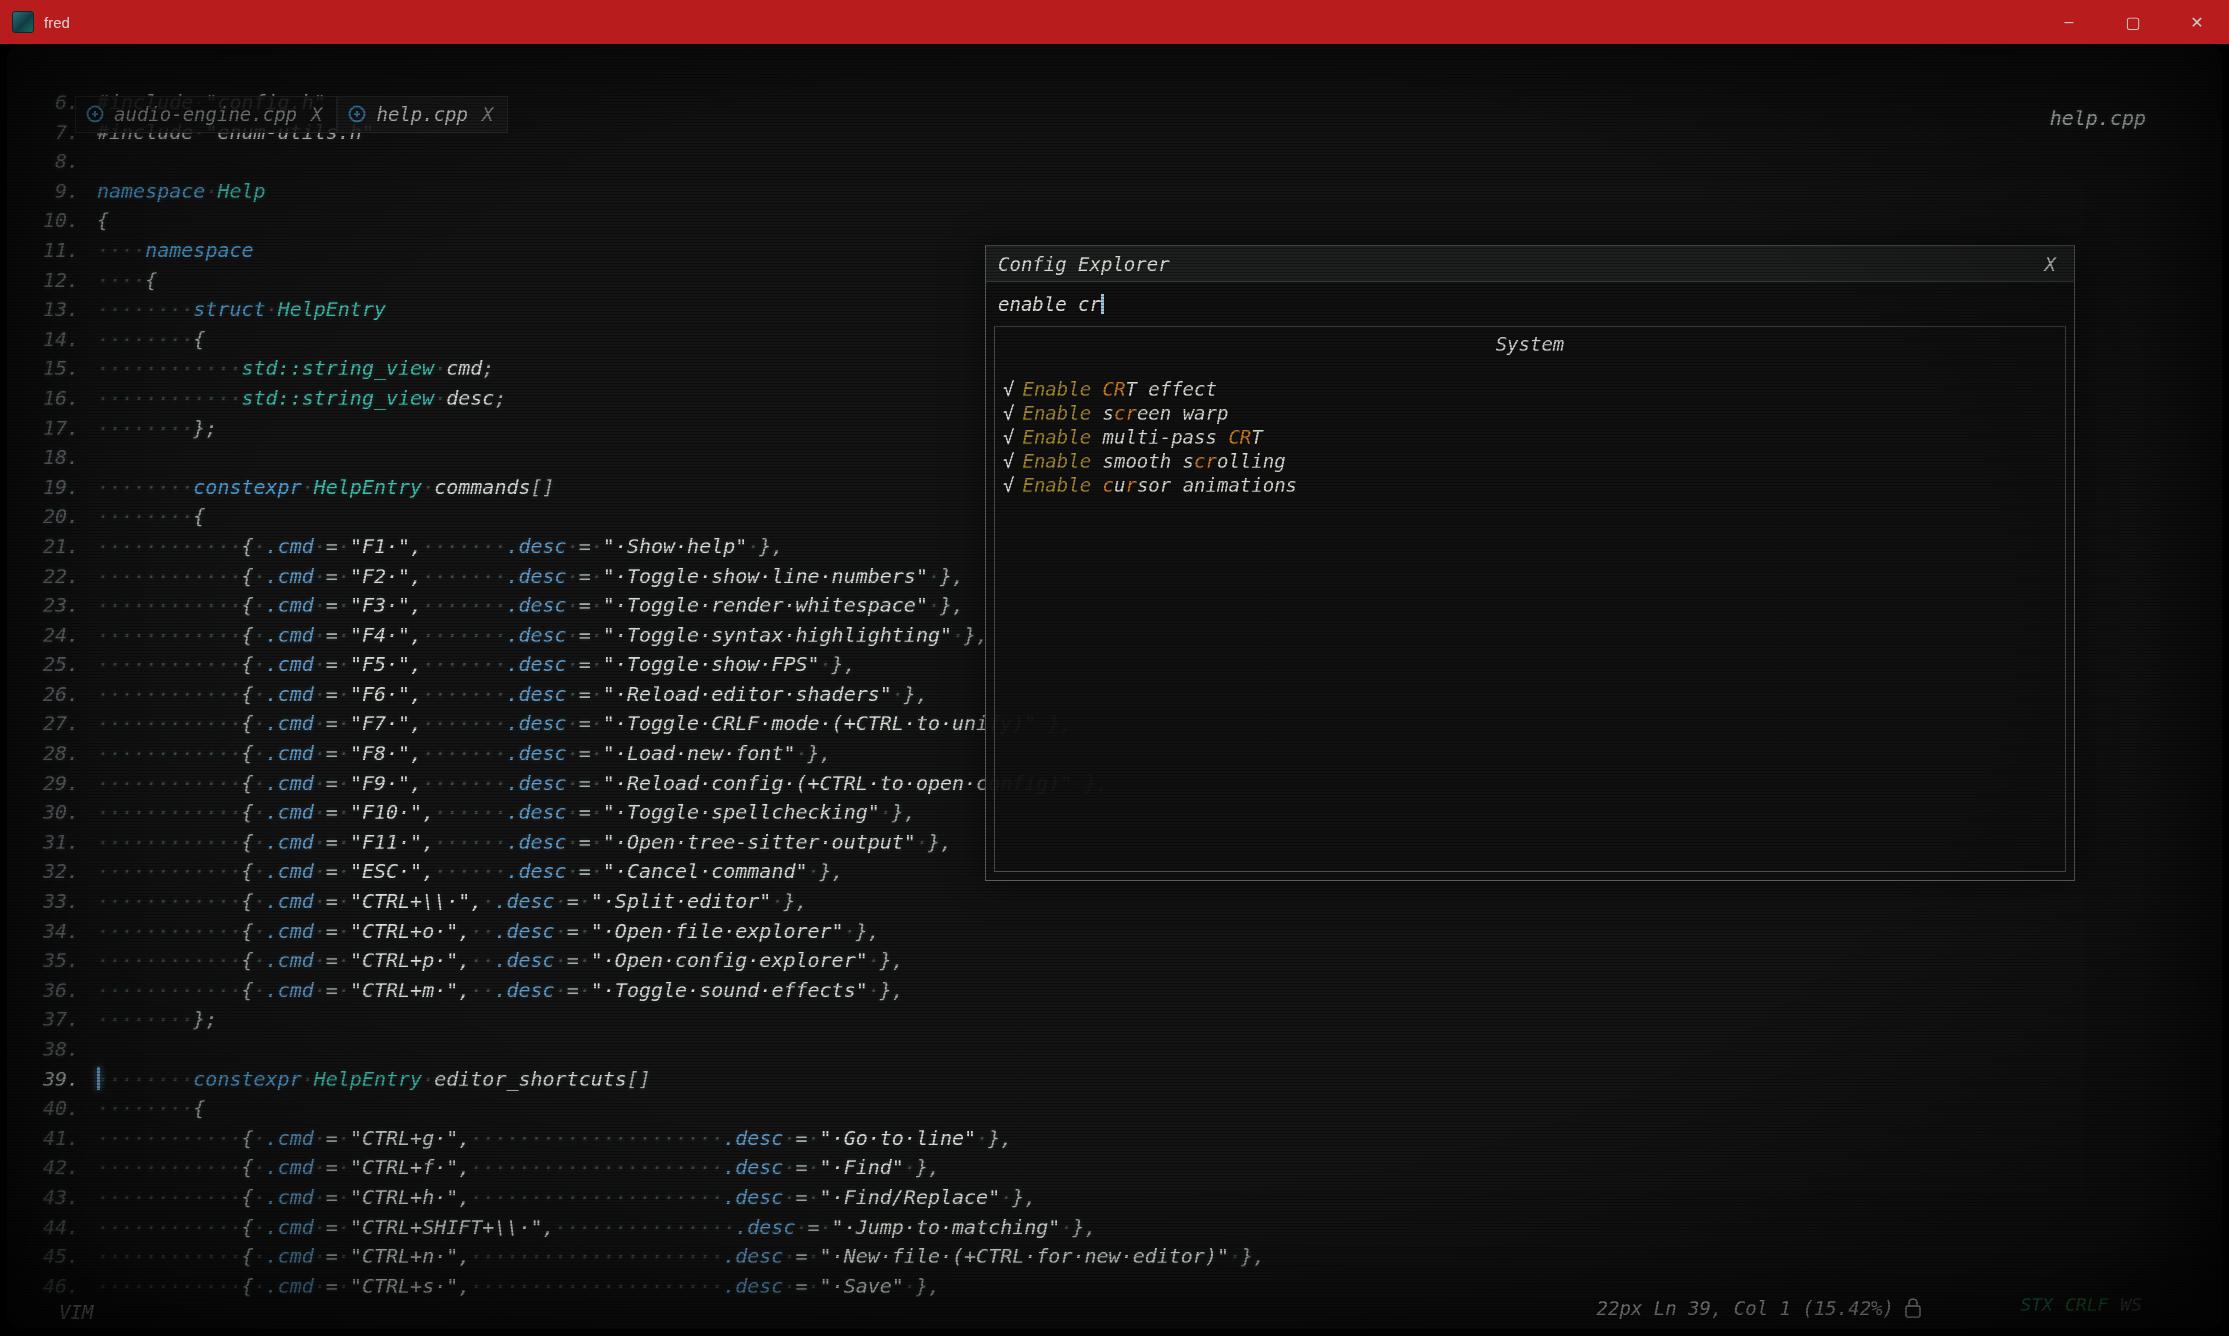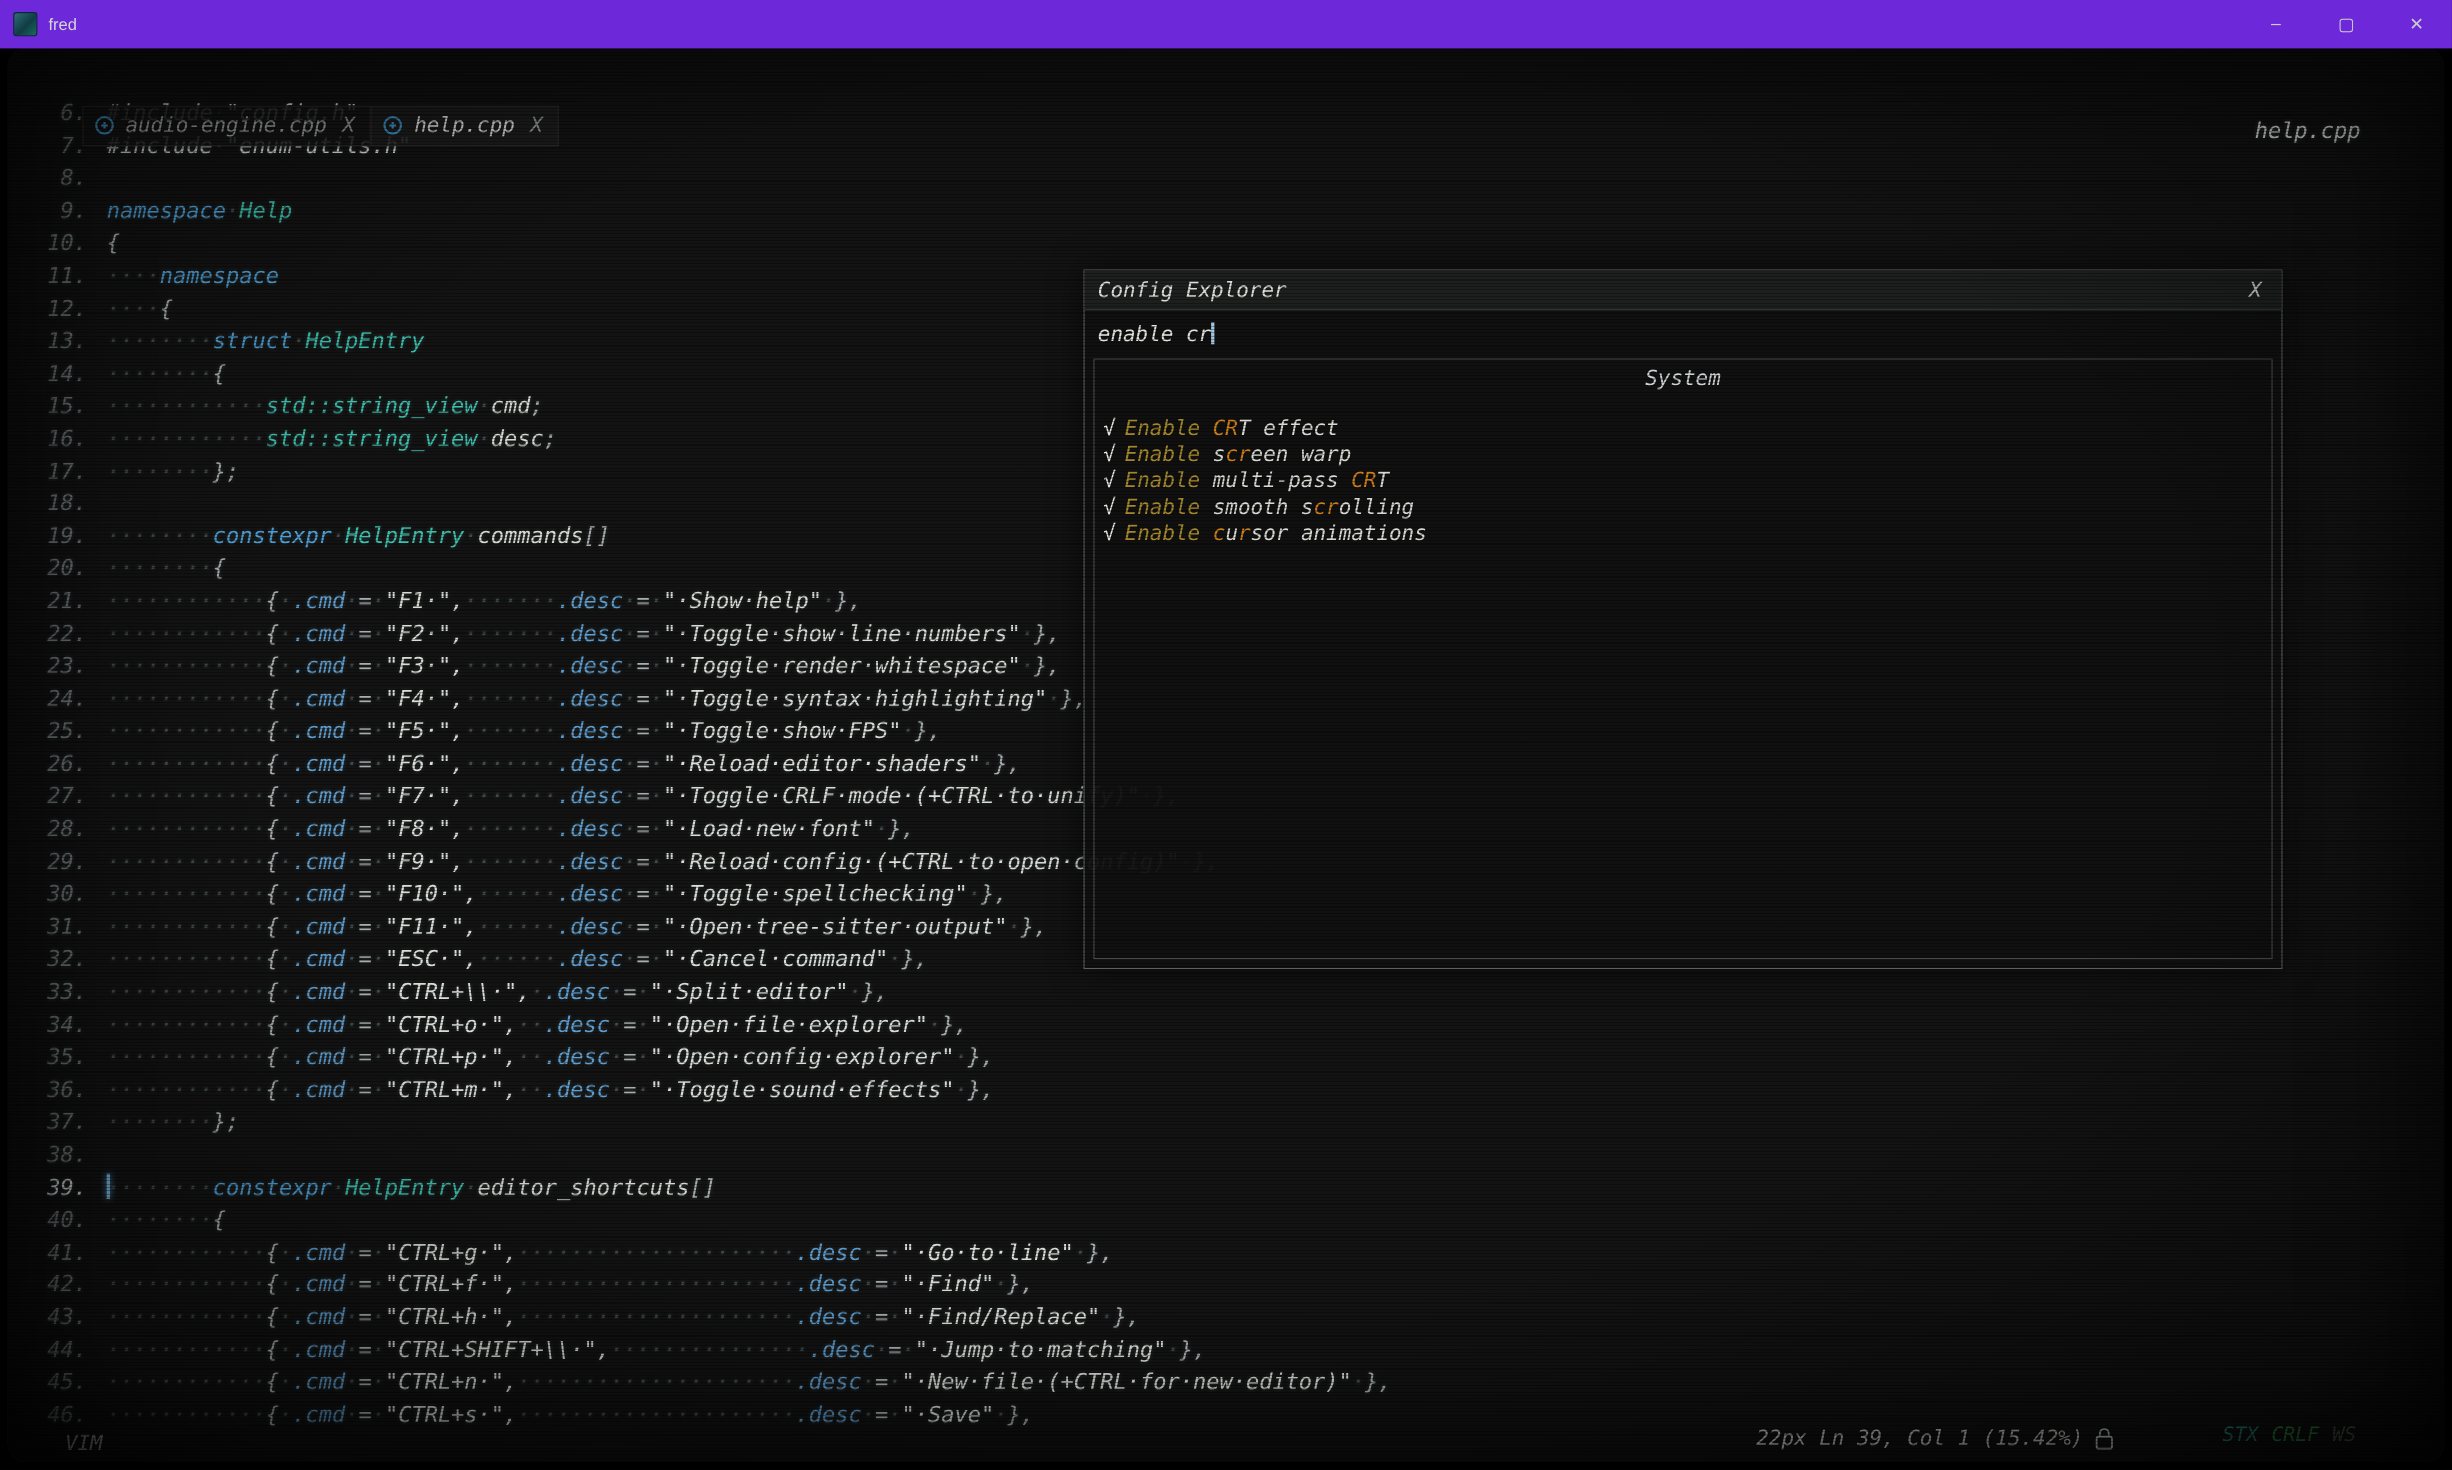--- a/index.html
+++ b/index.html
@@ -1,20 +1,20 @@
 <!DOCTYPE html>
 <html><head>
 <meta charset="utf-8">
 <style>
   * { margin:0; padding:0; box-sizing:border-box; }
   html,body { width:2229px; height:1336px; background:#000; overflow:hidden; }
   body { font-family:"DejaVu Sans Mono", monospace; }
 
   
-  .titlebar { position:absolute; top:0; left:0; right:0; height:44px; background:#6d28d9;
+  .titlebar { position:absolute; top:0; left:0; right:0; height:44px; background:#b91c1c;
               display:flex; align-items:center; color:#d6d6d6;
               font:15px "Liberation Sans", sans-serif; z-index:50; }
   .app-icon { width:22px; height:22px; margin:0 10px 0 12px; border-radius:3px;
               background:linear-gradient(135deg,#2e6f74 0%,#0f3d46 55%,#1b6b5a 100%);
               border:1px solid #0a2a2e; }
   .win-controls { margin-left:auto; display:flex; height:100%; }
   .win-btn { width:64px; height:100%; display:flex; align-items:center; justify-content:center;
              color:#cccccc; font-size:16px; cursor:default; }
 
   

